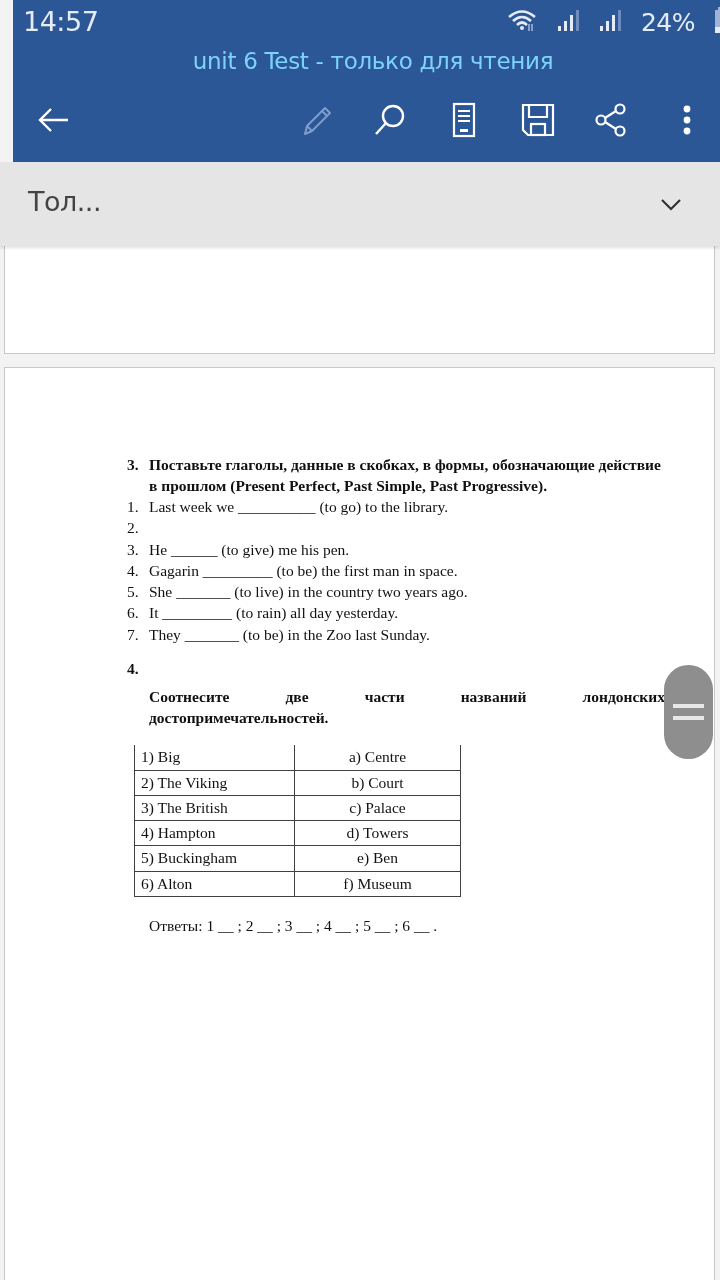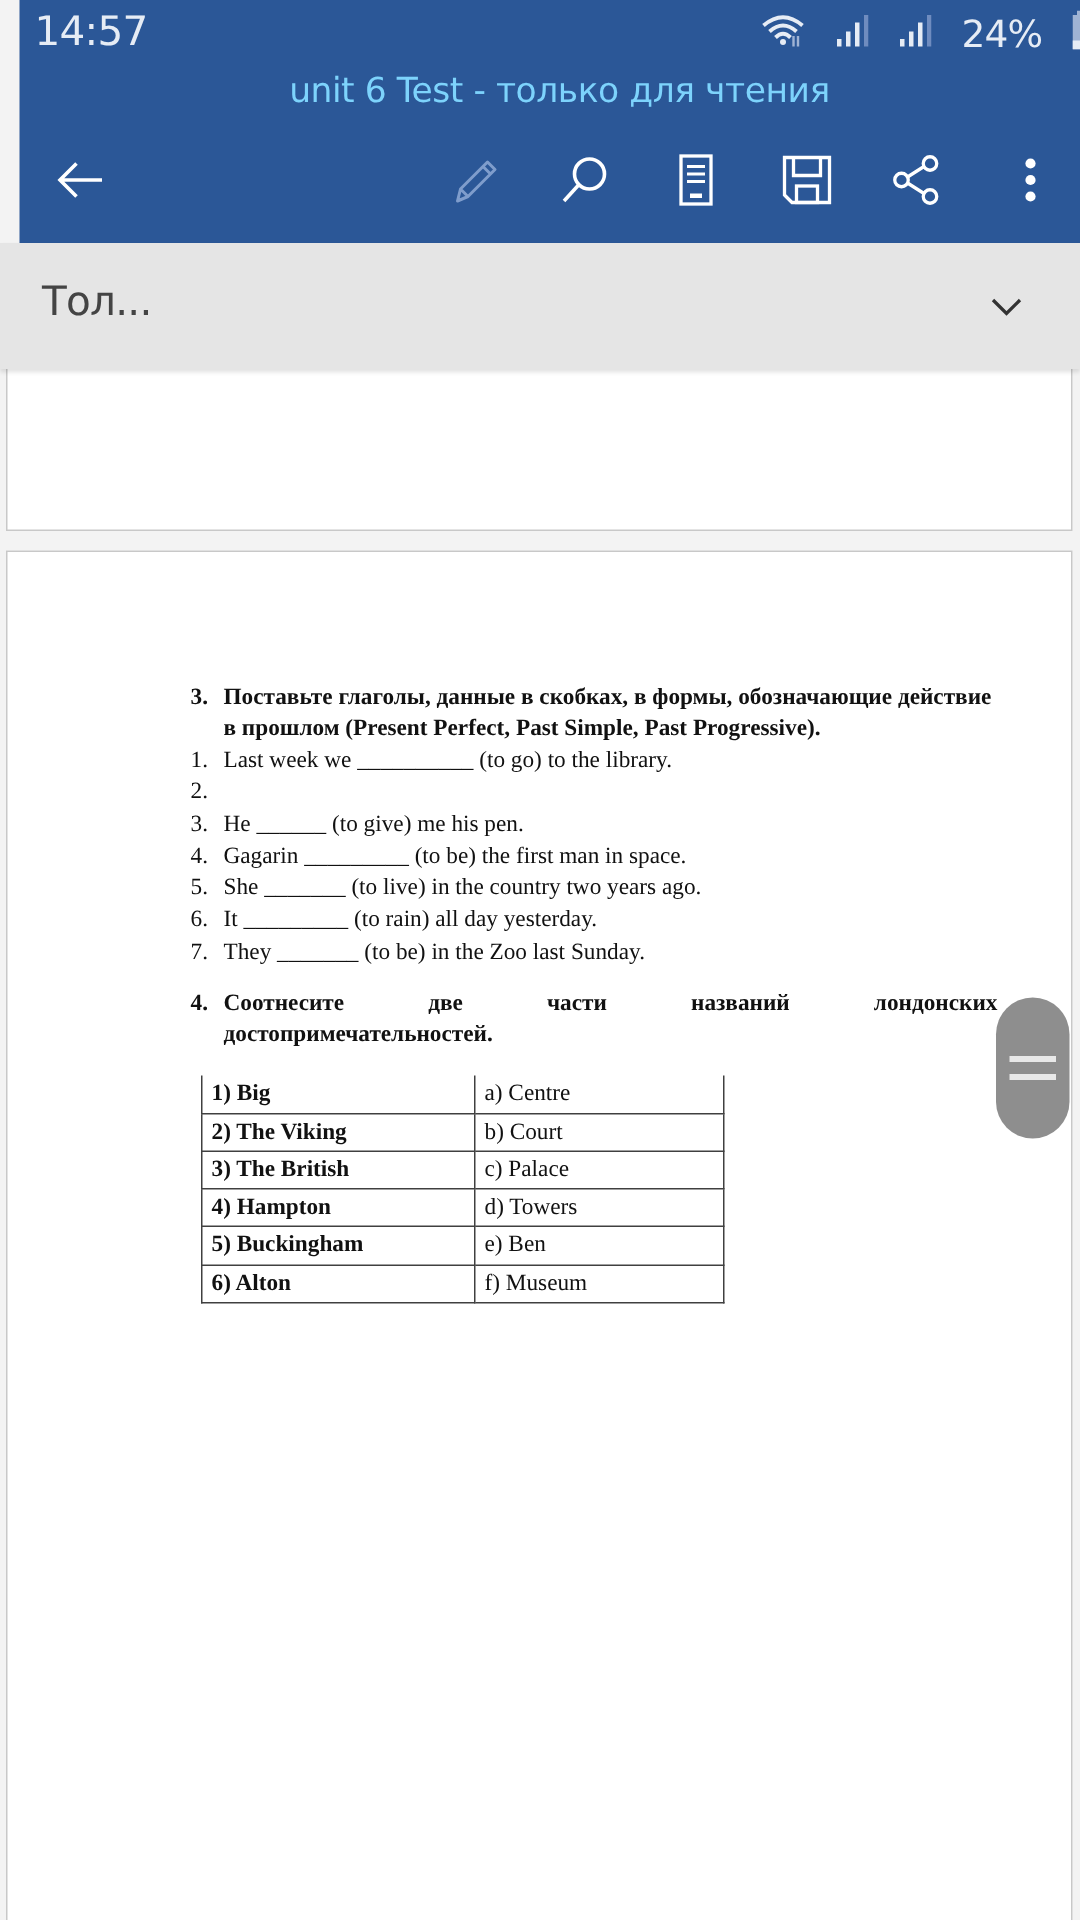--- a/index.html
+++ b/index.html
@@ -25,26 +25,26 @@
 
     .doc { position: absolute; left: 127px; top: 454px; width: 540px; font-family: "Liberation Serif", serif; font-size: 15.5px; color: #111; }
     .q-head { display: flex; font-weight: bold; line-height: 21px; }
     .q-head .num { width: 22px; flex: none; }
     .q-head .txt { flex: 1; }
     .items { margin-top: 0px; }
     .item { display: flex; line-height: 21.3px; }
     .item .num { width: 22px; flex: none; }
     .q4 { margin-top: 13px; }
     .q4 .txt { text-align: justify; text-align-last: left; }
-    .q4 .line1 { display: flex; justify-content: space-between; width: 516px; }
+    .q4 .line1 { display: flex; justify-content: space-between; width: 516px; margin-top: 28px; }
 
     table.match { border-collapse: collapse; margin-left: 7px; margin-top: 17px; font-size: 15.5px; }
     table.match td { border: 1px solid #404040; height: 25.2px; padding: 0 6px; vertical-align: middle; }
-    table.match td.c1 { width: 182px; font-weight: bold; }
-    table.match td.c2 { width: 166px; }
+    table.match td.c1 { width: 160px; }
+    table.match td.c2 { width: 166px; text-align: center; }
     table.match tr:first-child td { border-top: none; }
 
     .answers { margin-left: 22px; margin-top: 20px; font-size: 15.5px; }
 
     .scroll-handle { position: absolute; left: 664px; top: 665px; width: 49px; height: 94px; border-radius: 25px; background: #8e8e8e; z-index: 3; }
     .scroll-handle .bar { position: absolute; left: 9px; width: 31px; height: 4px; background: #e8e8e8; }
   </style>
 </head>
 <body>
 
@@ -216,18 +216,19 @@
           <td class="c1">5) Buckingham</td>
           <td class="c2">e) Ben</td>
         </tr>
         <tr>
           <td class="c1">6) Alton</td>
           <td class="c2">f) Museum</td>
         </tr>
       </tbody>
   </table>
 
+  <div class="answers">Ответы: 1 __ ; 2 __ ; 3 __ ; 4 __ ; 5 __ ; 6 __ .</div>
 </div>
 
 <div class="scroll-handle">
   <div class="bar" style="top:39px;"></div>
   <div class="bar" style="top:51px;"></div>
 </div>
 
 </body></html>

